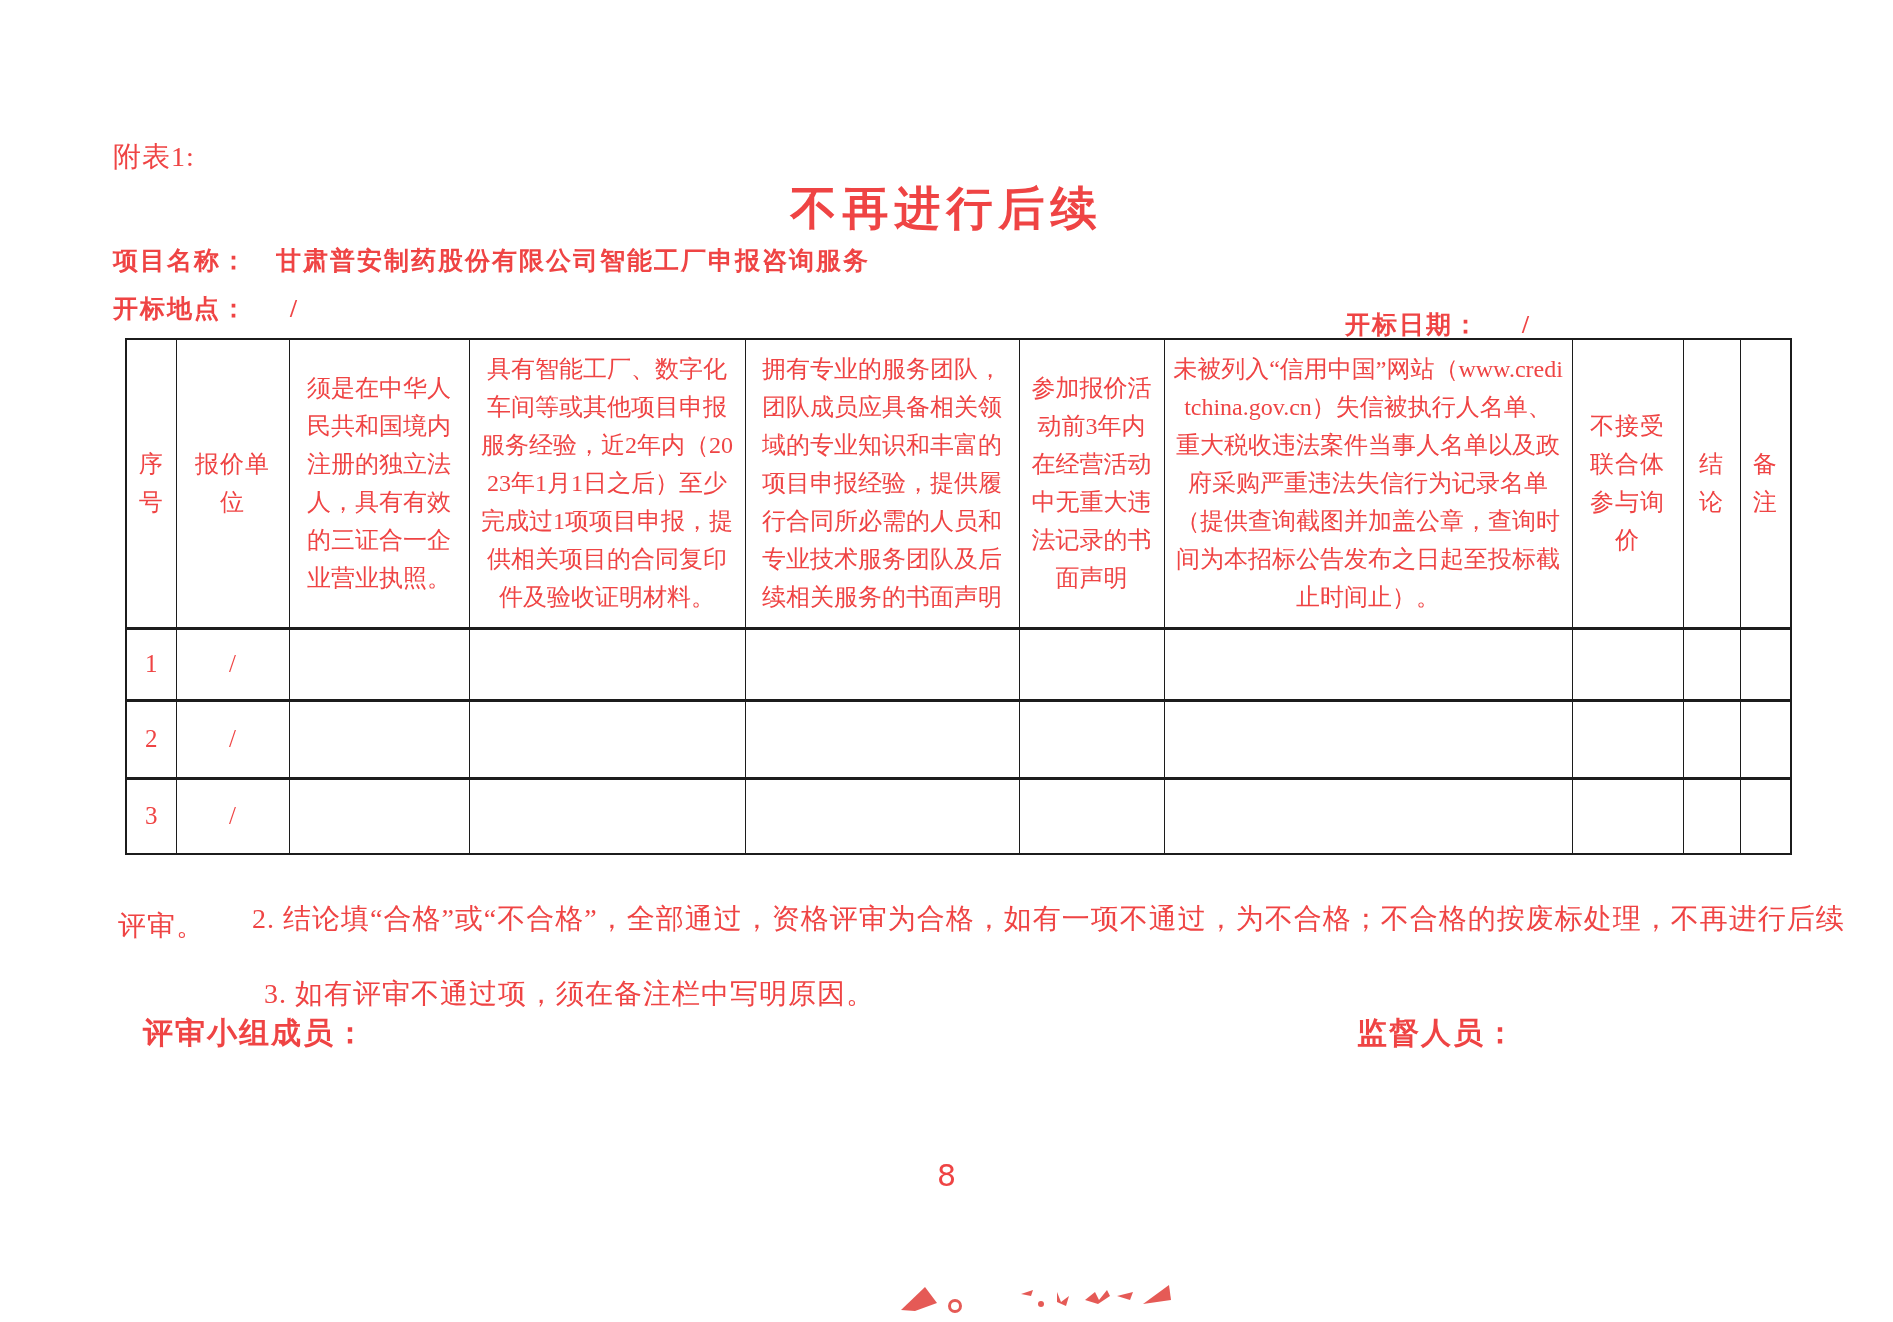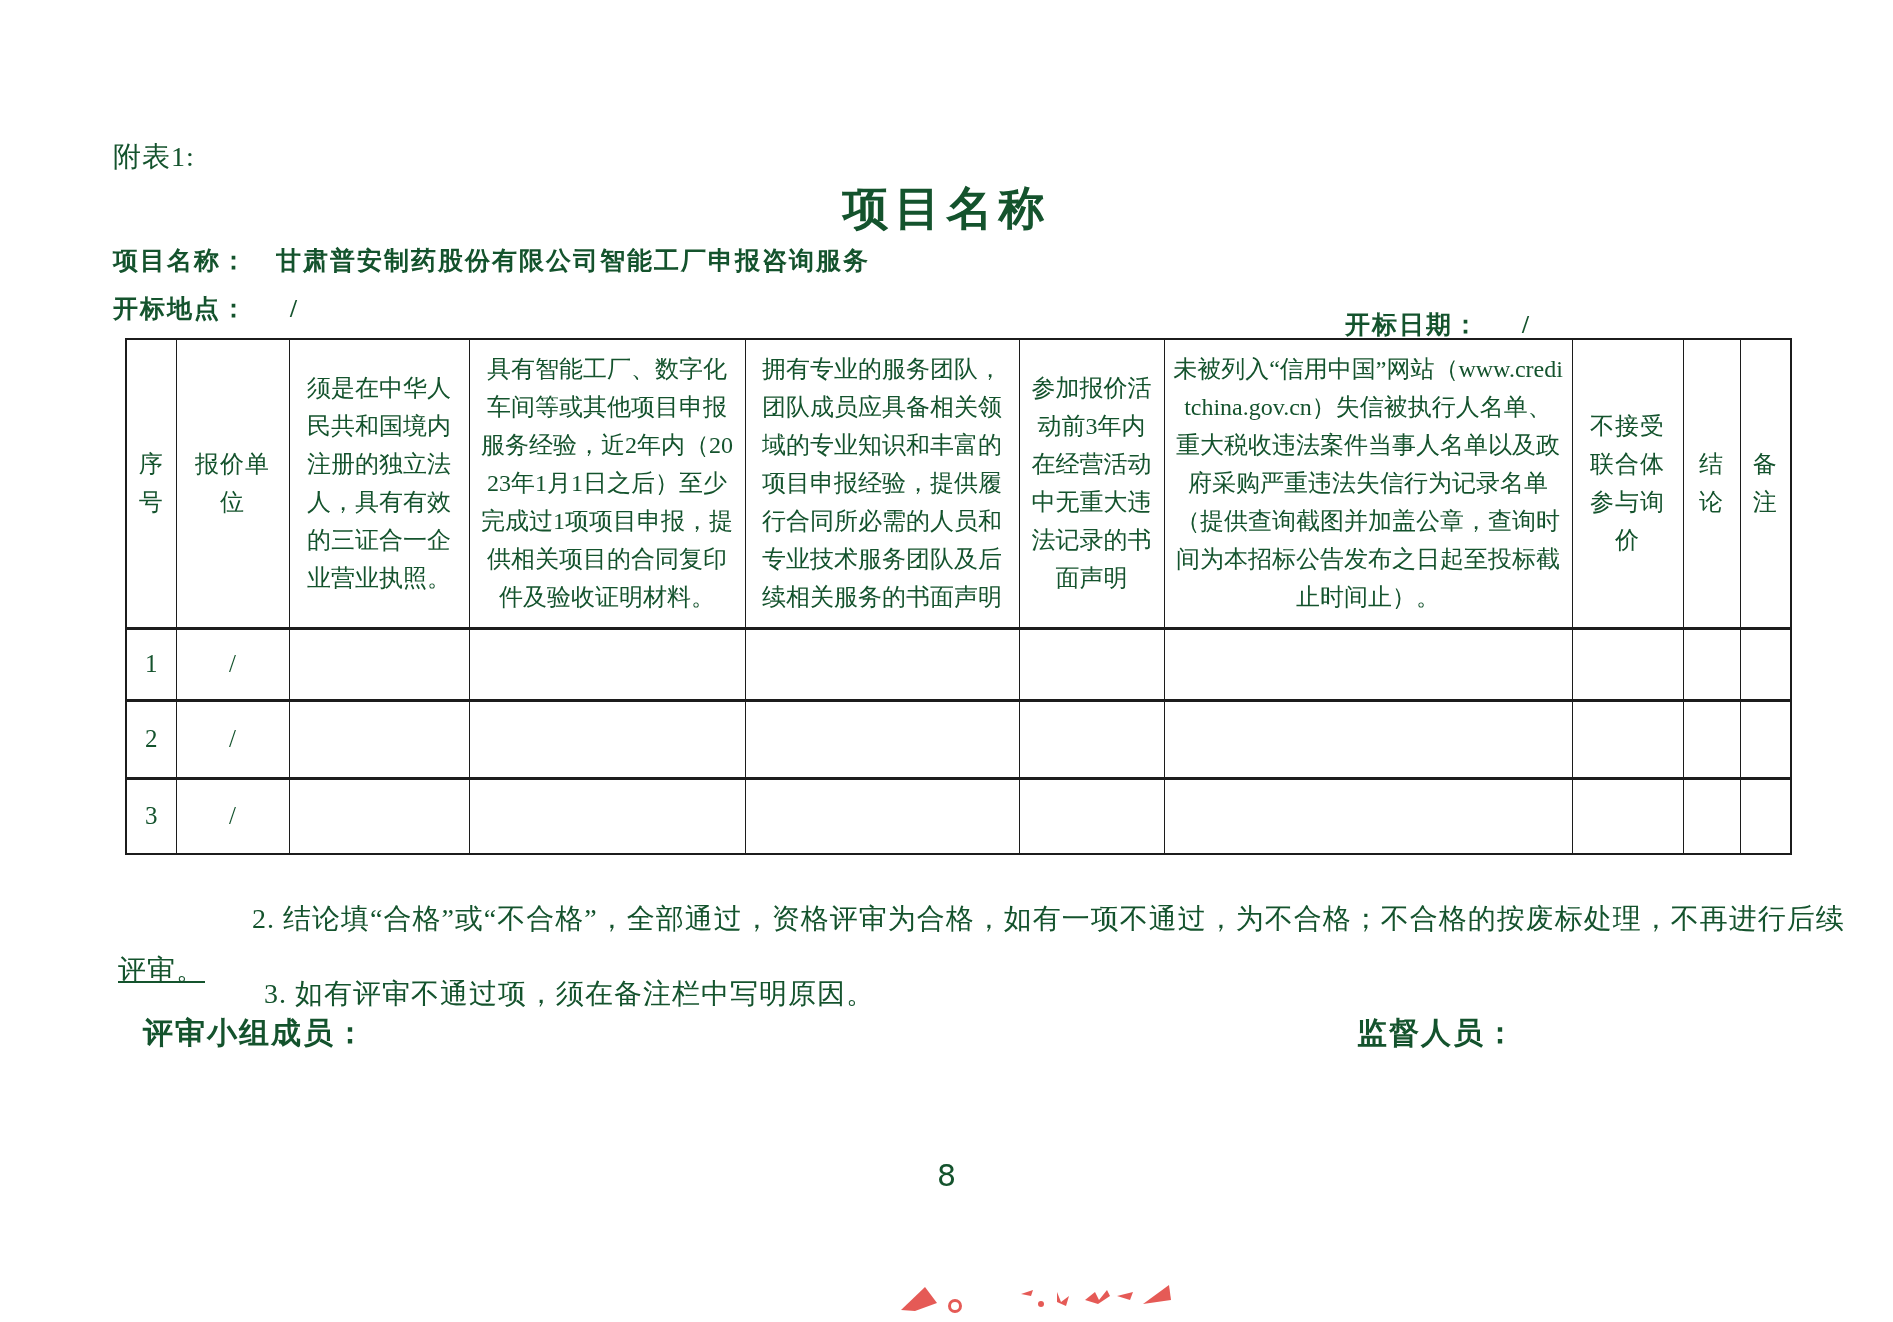--- a/index.html
+++ b/index.html
@@ -1,21 +1,21 @@
 <!DOCTYPE html>
 <html><head>
 <meta charset="utf-8">
 <style>
   html,body{margin:0;padding:0;background:#e8e8e8;}
   .page{
     position:relative;
     width:1893px;height:1322px;
     background:#ffffff;
     font-family:"Liberation Serif","DejaVu Serif",serif;
-    color:#14532d;
+    color:#ef4444;
     overflow:hidden;
   }
   .abs{position:absolute;}
   .attach{left:113px;top:138px;font-size:28px;letter-spacing:1px;}
   .title{left:0;right:0;top:178px;text-align:center;font-size:46px;font-weight:bold;letter-spacing:6px;}
   .meta-line{font-size:25px;font-weight:bold;letter-spacing:2px;white-space:nowrap;}
   .meta-project{left:113px;top:244px;}
   .meta-location{left:113px;top:292px;}
   .meta-date{left:1345px;top:292px;margin-top:16px;}
   .meta-value{font-weight:bold;margin-left:28px;}
@@ -37,36 +37,36 @@
   tr.hdr{height:289px;}
   tr.r1{height:72px;}
   tr.r2{height:78px;}
   tr.r3{height:76px;}
   tr.r1 td,tr.r2 td,tr.r3 td{border-top-width:3px;font-size:25px;}
   th.small{font-size:26px;letter-spacing:1px;}
 
   .notes{font-size:28px;letter-spacing:1px;white-space:nowrap;}
   .note1{left:163px;top:855px;}
   .note2{left:252px;top:900px;}
-  .note2c{left:118px;top:951px;text-decoration:underline;}
+  .note2c{left:118px;top:907px;}
   .note3{left:264px;top:975px;}
   .sig{font-size:30px;font-weight:bold;letter-spacing:2px;text-align:center;}
   .sig-team{left:143px;top:1013px;}
   .sig-sup{left:1357px;top:1013px;}
   .pagenum{left:0;right:0;top:1158px;text-align:center;font-size:30px;font-family:"DejaVu Sans","Liberation Sans",sans-serif;}
   .stamp{left:895px;top:1280px;width:290px;height:42px;}
 </style>
 </head>
 <body>
 
 <div class="page">
 
   <div class="abs attach">附表1:</div>
 
-  <div class="abs title">项目名称</div>
+  <div class="abs title">不再进行后续</div>
 
   <div class="abs meta-line meta-project">
     <span>项目名称：</span><span class="meta-value">甘肃普安制药股份有限公司智能工厂申报咨询服务</span>
   </div>
 
   <div class="abs meta-line meta-location">
     <span>开标地点：</span><span class="meta-value slash">/</span>
   </div>
 
   <div class="abs meta-line meta-date">

